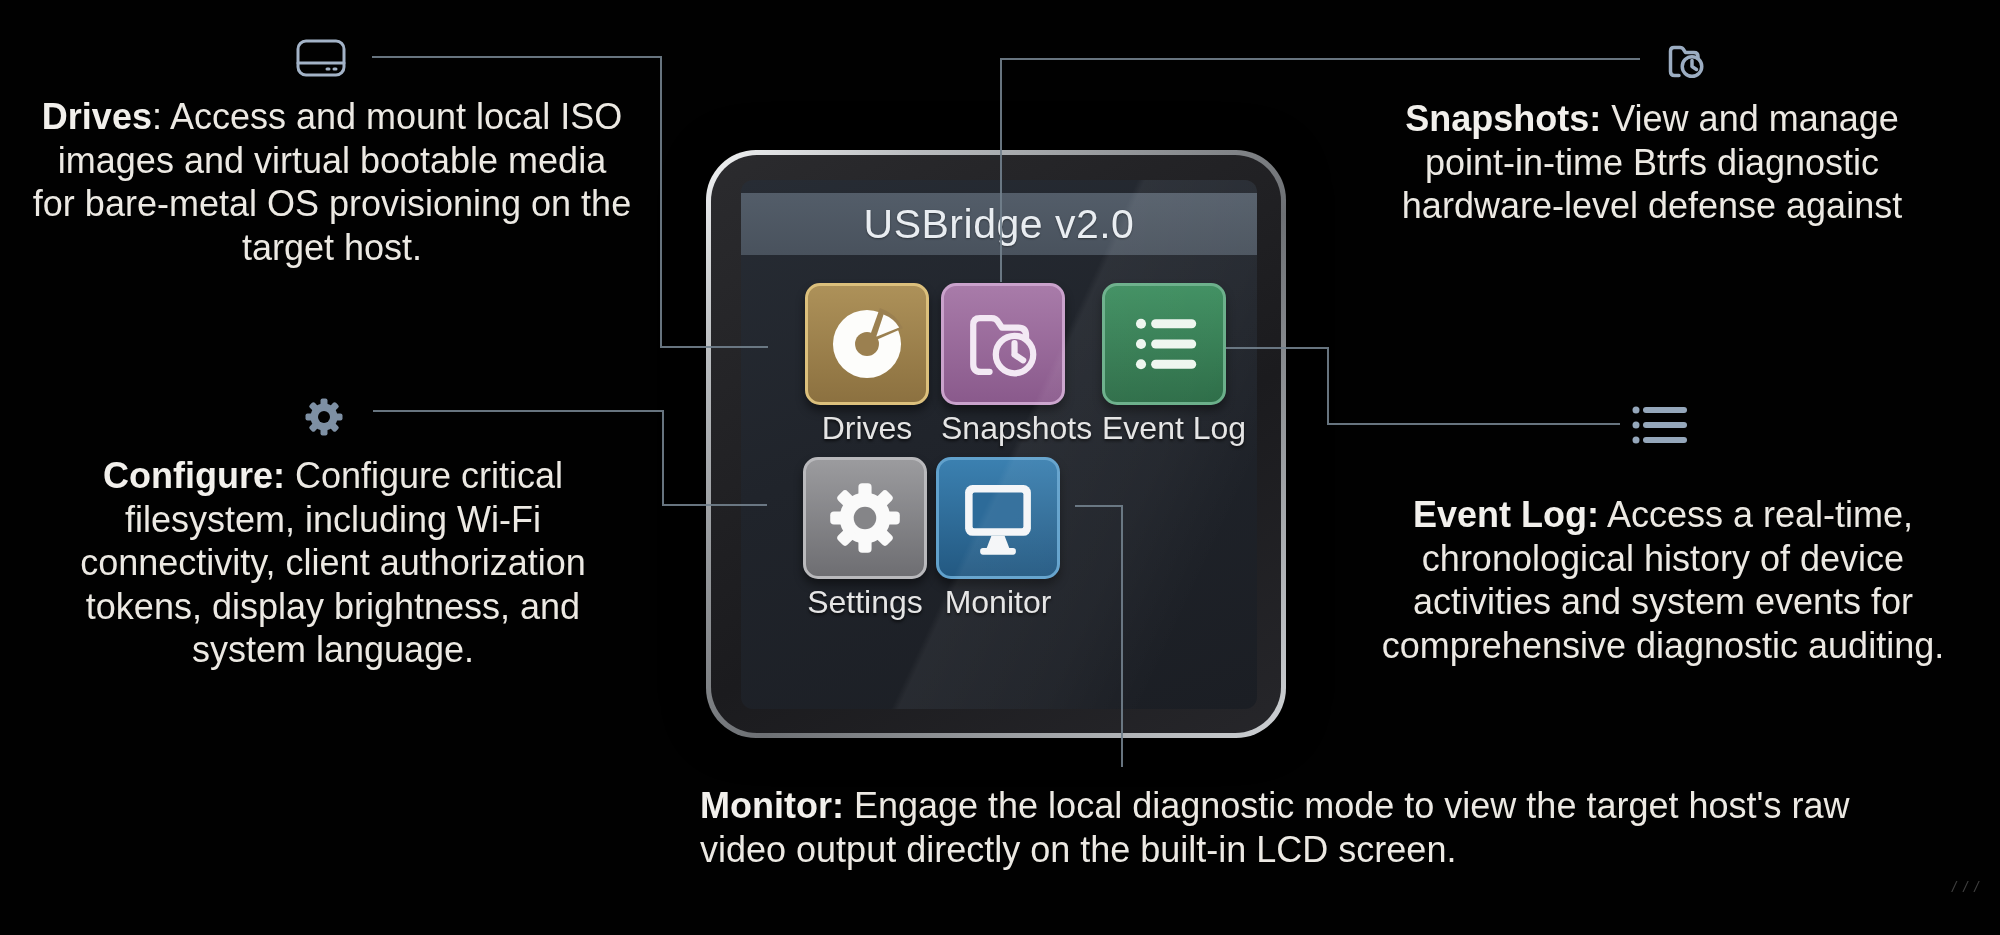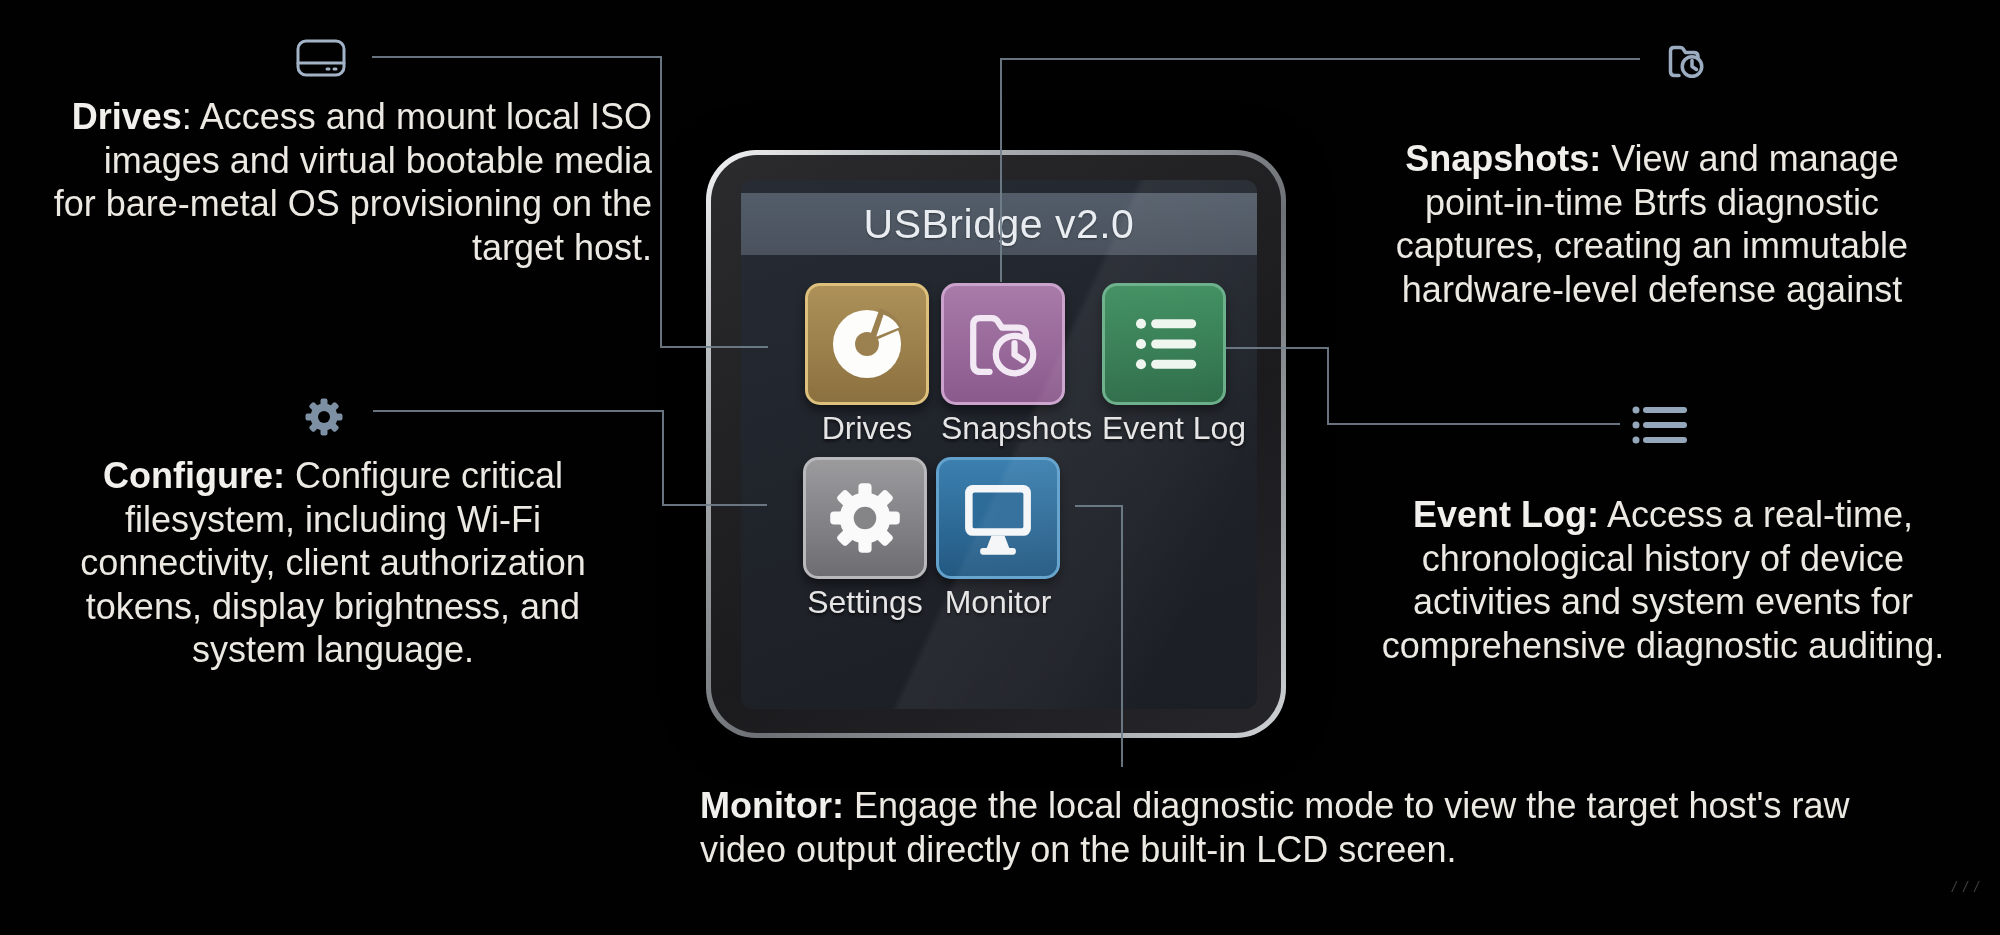--- a/index.html
+++ b/index.html
@@ -4,22 +4,22 @@
 <style>
   html,body{margin:0;padding:0;background:#000;}
   #canvas{position:relative;width:2000px;height:935px;background:#010101;overflow:hidden;
           font-family:"Liberation Sans","DejaVu Sans",sans-serif;}
 
   
   .note{position:absolute;width:600px;text-align:center;color:#ece9e3;
         font-size:36px;line-height:43.5px;font-weight:400;}
   .note .ln{white-space:nowrap;}
   .note .term{font-weight:700;color:#f2f0ec;}
-  #note-drives{left:52px;top:95px;text-align:right;}
-  #note-snapshots{left:1352px;top:97px;margin-top:40px;}
+  #note-drives{left:32px;top:95px;}
+  #note-snapshots{left:1352px;top:97px;}
   #note-settings{left:33px;top:454px;}
   #note-eventlog{left:1363px;top:493px;}
   #note-monitor{left:700px;top:784px;}
 
   
   .mini-icon{position:absolute;}
 
   
   #callout-overlay{position:absolute;left:0;top:0;width:2000px;height:935px;pointer-events:none;}
   #callout-overlay polyline{fill:none;stroke:#72818d;stroke-width:2;opacity:.9;}
@@ -203,21 +203,20 @@
   <div class="note" id="note-drives">
     <div class="ln"><span class="term">Drives</span><span>: Access and mount local ISO</span></div>
     <div class="ln">images and virtual bootable media</div>
     <div class="ln">for bare-metal OS provisioning on the</div>
     <div class="ln">target host.</div>
   </div>
 
   <div class="note" id="note-snapshots">
     <div class="ln"><span class="term">Snapshots:</span><span> View and manage</span></div>
     <div class="ln">point-in-time Btrfs diagnostic</div>
-    <div class="ln">captures, creating an immutable</div>
     <div class="ln">hardware-level defense against</div>
   </div>
 
   <div class="note" id="note-settings">
     <div class="ln"><span class="term">Configure:</span><span> Configure critical</span></div>
     <div class="ln">filesystem, including Wi-Fi</div>
     <div class="ln">connectivity, client authorization</div>
     <div class="ln">tokens, display brightness, and</div>
     <div class="ln">system language.</div>
   </div>

